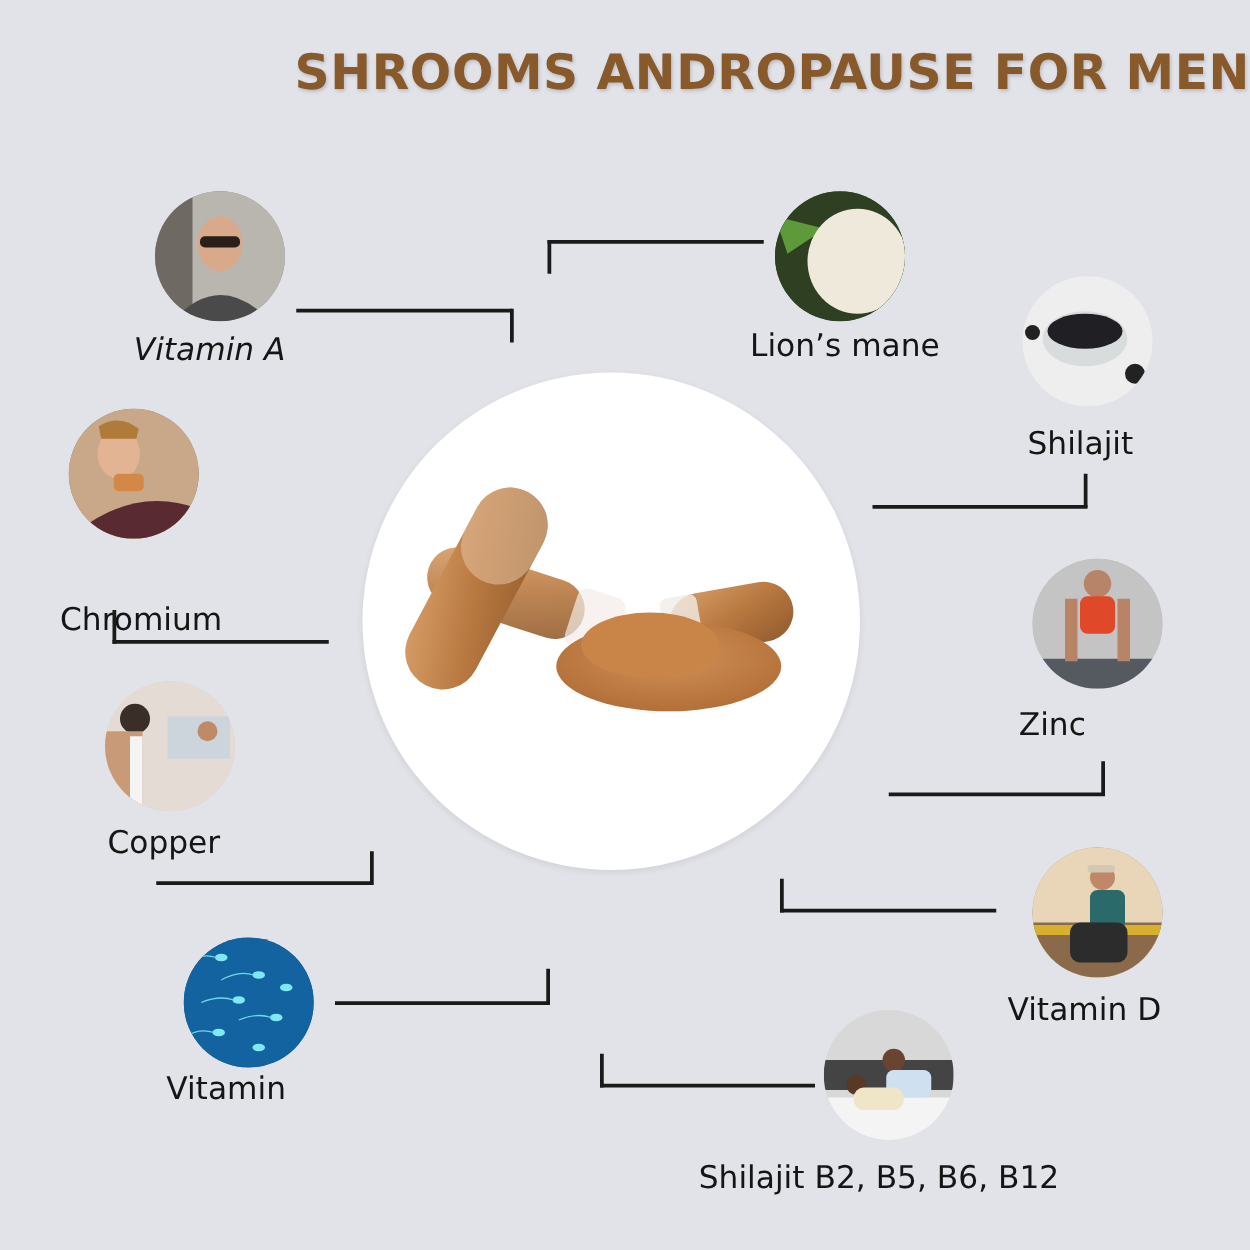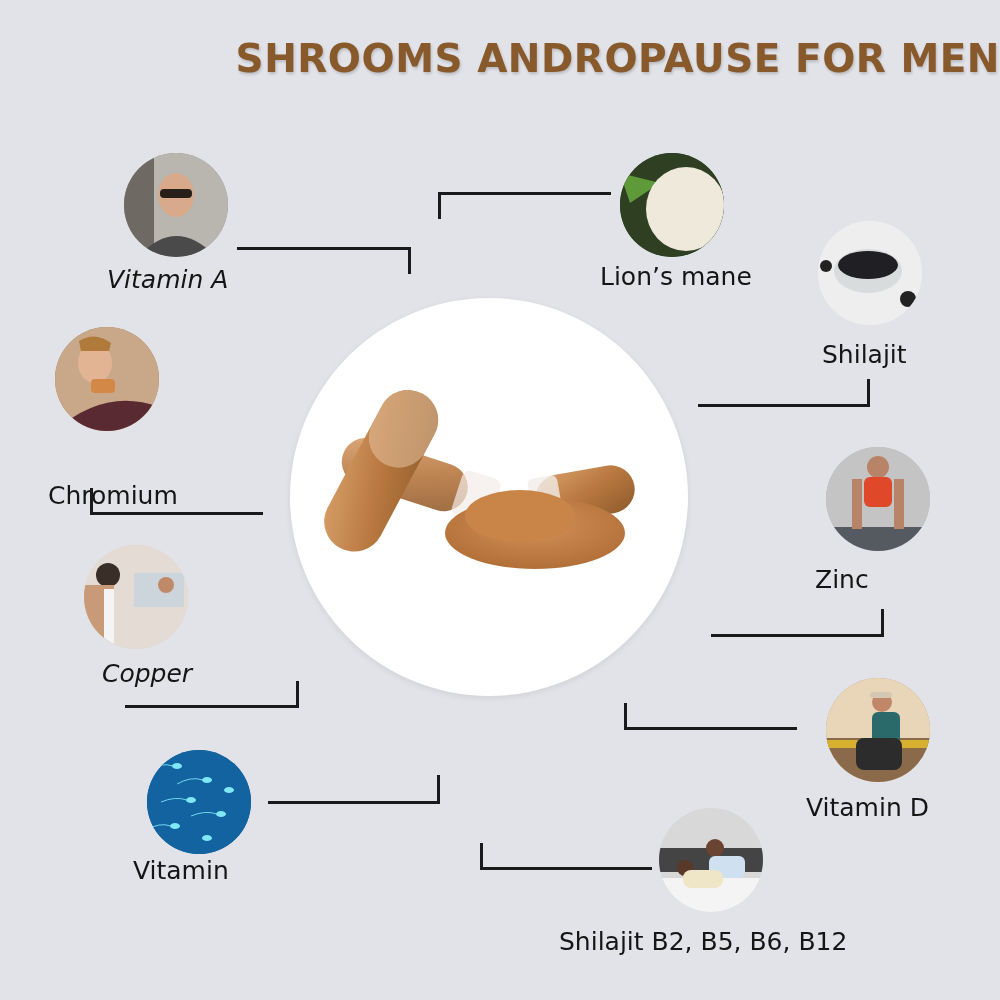--- a/index.html
+++ b/index.html
@@ -137,21 +137,21 @@
 <div class="thumb" style="left:84px;top:545px;background:#d8d0c8;">
   <svg width="104" height="104">
     <rect width="104" height="104" fill="#e4dcd4"></rect>
     <rect x="50" y="28" width="50" height="34" fill="#cdd5dc"></rect>
     <circle cx="82" cy="40" r="8" fill="#c08a68"></circle>
     <circle cx="24" cy="30" r="12" fill="#3a2e28"></circle>
     <rect x="0" y="40" width="30" height="64" fill="#c89a78"></rect>
     <rect x="20" y="44" width="10" height="60" fill="#f4f4f4"></rect>
   </svg>
 </div>
-<div class="label" style="left:102px;top:659px;font-style:italic;">Copper</div>
+<div class="label" style="left:86px;top:659px;">Copper</div>
 <div class="line h" style="left:125px;top:705px;width:173px;"></div>
 <div class="line v" style="left:296px;top:681px;height:27px;"></div>
 
 <div class="thumb" style="left:826px;top:678px;background:#b59a78;">
   <svg width="104" height="104">
     <rect width="104" height="104" fill="#e9d6b8"></rect>
     <rect x="0" y="60" width="104" height="44" fill="#8a6a4a"></rect>
     <rect x="0" y="62" width="104" height="8" fill="#d8b030"></rect>
     <circle cx="56" cy="24" r="10" fill="#c08868"></circle>
     <rect x="44" y="14" width="22" height="6" rx="3" fill="#d4c8b4"></rect>

